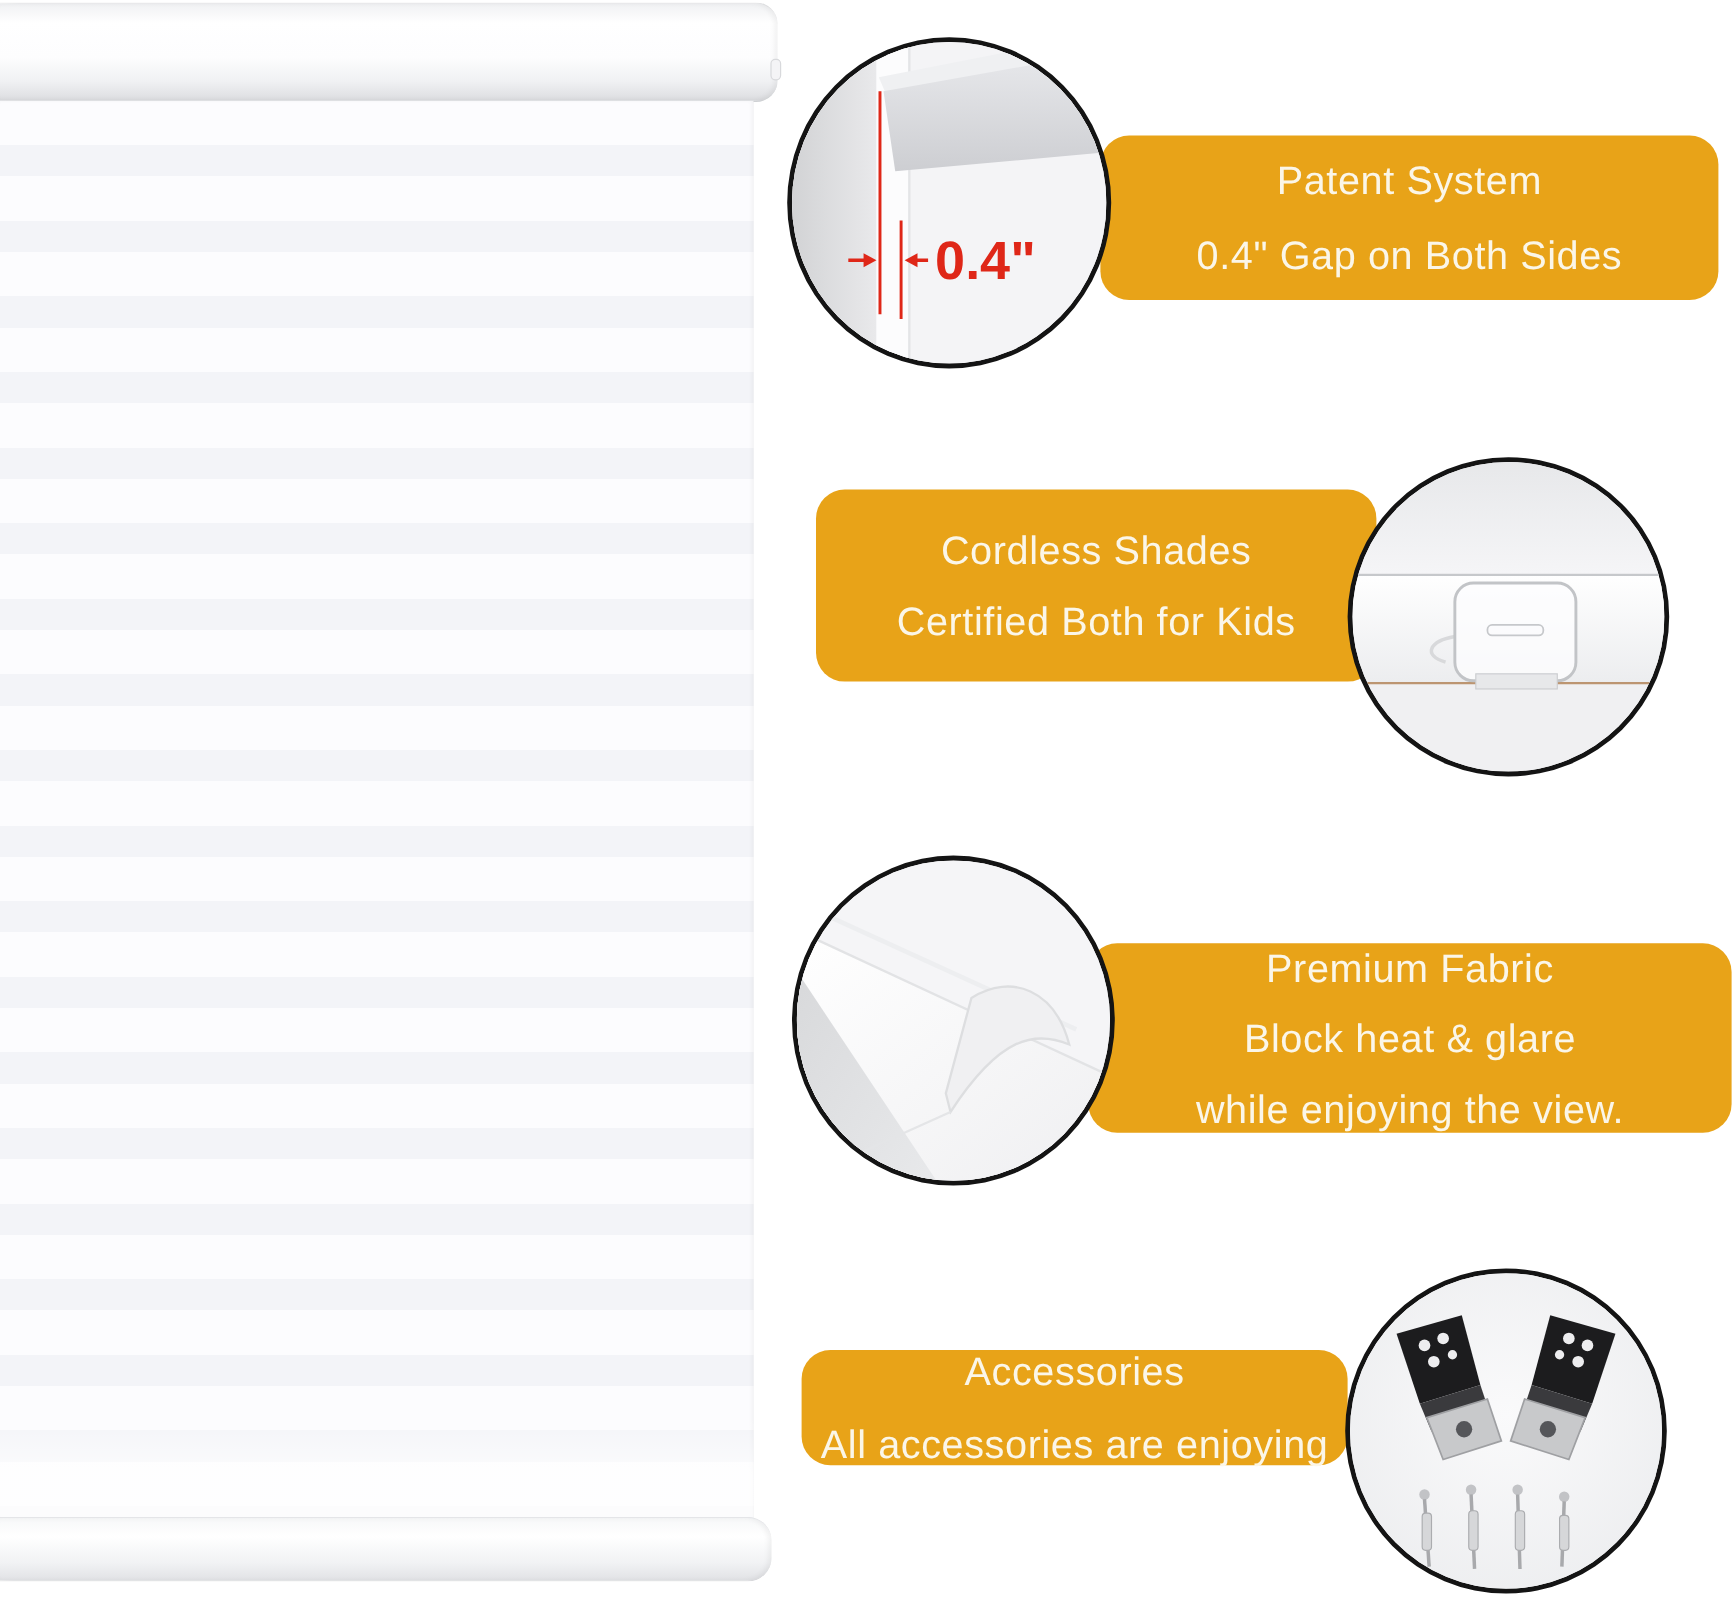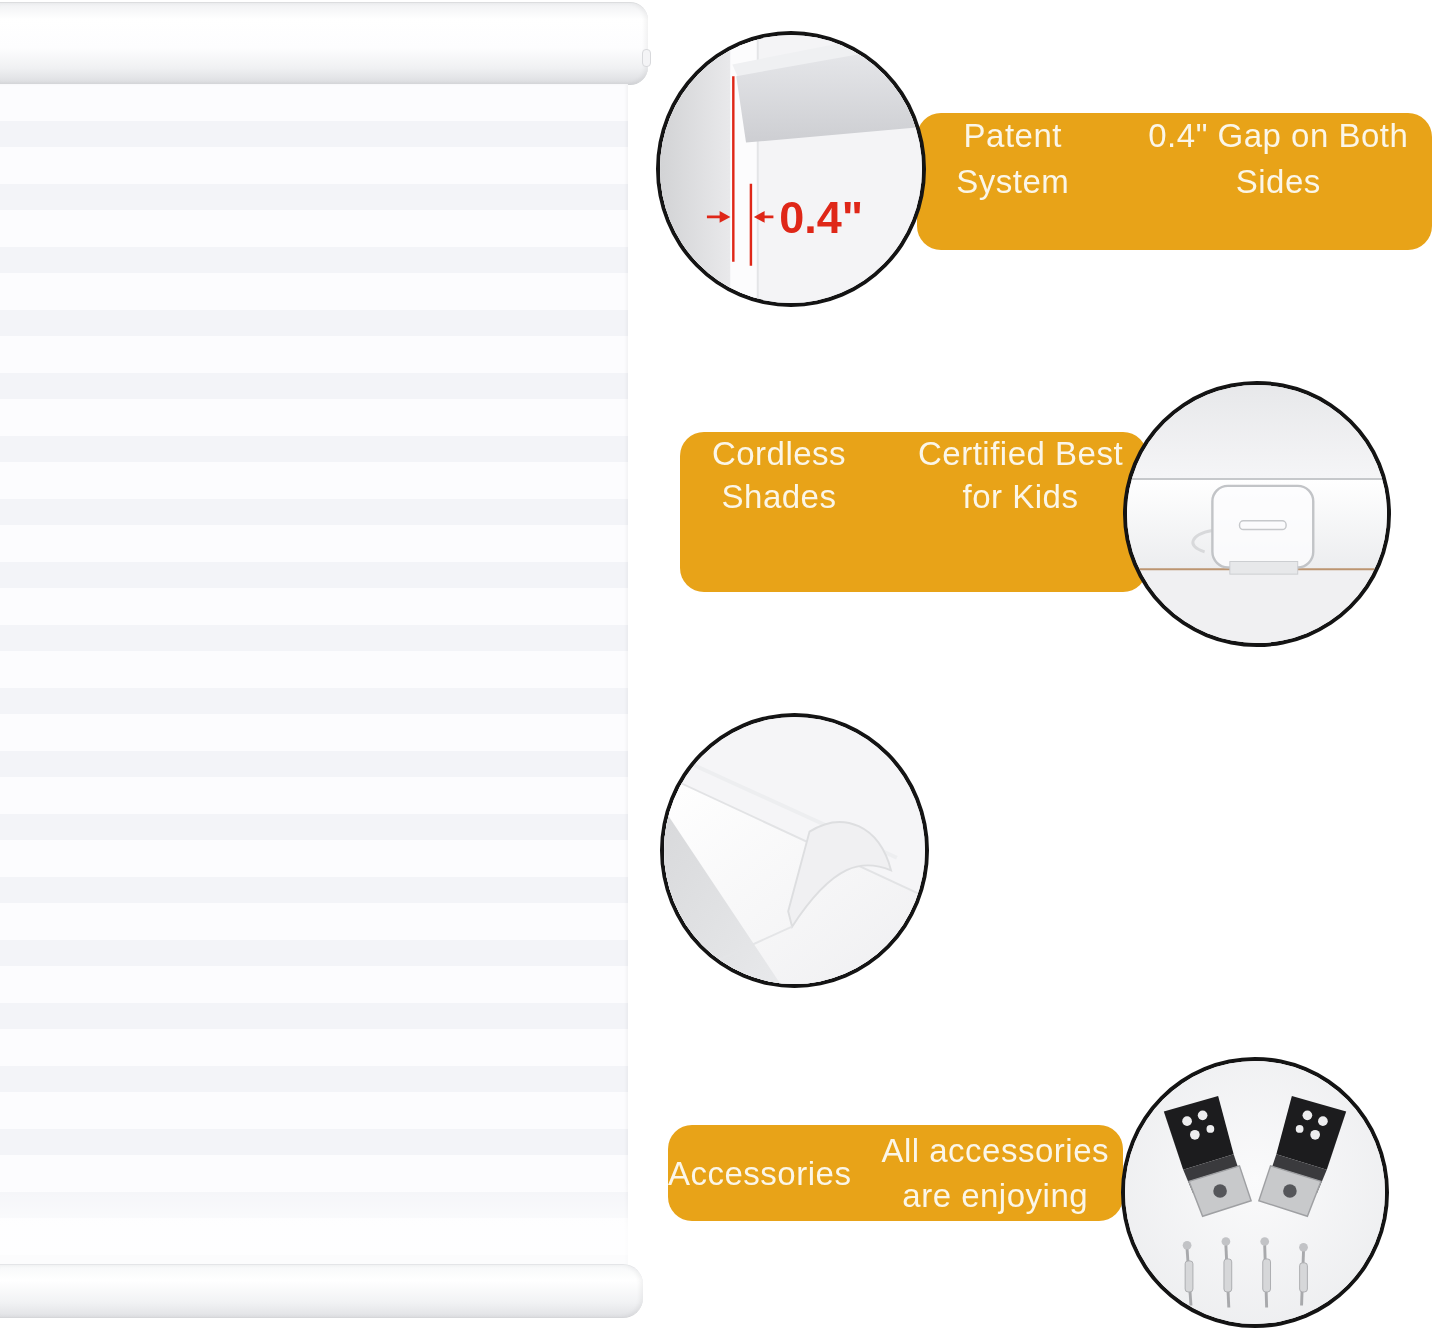--- a/index.html
+++ b/index.html
@@ -33,27 +33,27 @@
   .bottomrail{
     position:absolute;left:0;top:1264px;width:643px;height:52px;
     background:linear-gradient(180deg,#F7F8F9 0%,#FFFFFF 30%,#F1F2F4 72%,#E1E2E5 100%);
     border-bottom:1px solid #D5D6D9;border-top:1px solid #E4E5E8;
     border-radius:0 20px 20px 0;
     box-shadow:inset -3px 0 4px rgba(0,0,0,0.05);
   }
   
   .banner{
     position:absolute;z-index:1;background:var(--banner_bg,#E8A318);
-    border-radius:24px;display:flex;flex-direction:row;justify-content:center;
+    border-radius:24px;display:flex;flex-direction:column;justify-content:center;
     text-align:center;color:var(--banner_text,#FBF6E8);gap:16px;
   }
   .banner span{display:block;font-size:33px;letter-spacing:0.5px;}
   .b1{left:917px;top:113px;width:515px;height:137px;}
   .b1 span{line-height:46px;}
-  .b2{left:680px;top:432px;width:467px;height:160px;}
+  .b2{left:680px;top:408px;width:467px;height:160px;}
   .b2 span{line-height:43px;}
   .b3{left:907px;top:786px;width:536px;height:158px;}
   .b3 span{line-height:43px;}
   .b4{left:668px;top:1125px;width:455px;height:96px;align-items:center;}
   .b4 span{line-height:45px;}
   
   .circle{
     position:absolute;z-index:2;border:4px solid var(--circle_border,#141414);
     border-radius:50%;overflow:hidden;background:#F2F2F4;box-sizing:border-box;
   }
@@ -103,21 +103,21 @@
       <line x1="48" y1="186" x2="66" y2="186" stroke="#DF2718" stroke-width="3"></line>
       <polygon points="72,186 61,180 61,192" fill="#DF2718"></polygon>
       <line x1="116" y1="186" x2="100" y2="186" stroke="#DF2718" stroke-width="3"></line>
       <polygon points="96,186 107,180 107,192" fill="#DF2718"></polygon>
       <text x="122" y="202" font-size="46" font-weight="bold" fill="#DF2718">0.4"</text>
     </svg>
   </div>
 
   <div class="banner b2">
     <span>Cordless Shades</span>
-    <span>Certified Best for Kids</span>
+    <span>Certified Both for Kids</span>
   </div>
   <div class="circle circ2">
     <svg viewBox="0 0 268 266">
       <defs>
         <linearGradient id="skyG" x1="0" y1="0" x2="0" y2="1">
           <stop offset="0" stop-color="#E7E8EA"></stop>
             <stop offset="1" stop-color="#F5F5F7"></stop>
         </linearGradient>
         <linearGradient id="railG2" x1="0" y1="0" x2="0" y2="1">
           <stop offset="0" stop-color="#FFFFFF"></stop>
@@ -129,20 +129,25 @@
       <line x1="0" y1="97" x2="268" y2="97" stroke="#C6C8CB" stroke-width="2"></line>
       <rect x="0" y="190" width="268" height="76" fill="#F0F0F2"></rect>
       <line x1="0" y1="190" x2="268" y2="190" stroke="#BC9571" stroke-width="2"></line>
       <path d="M88,150 C66,154 60,166 80,172" fill="none" stroke="#D8D9DB" stroke-width="3"></path>
       <rect x="88" y="104" width="104" height="84" rx="16" fill="rgba(253,253,254,0.8)" stroke="#C2C4C7" stroke-width="2.5"></rect>
       <rect x="116" y="140" width="48" height="9" rx="4" fill="none" stroke="#C6C8CB" stroke-width="1.5"></rect>
       <rect x="106" y="182" width="70" height="13" fill="#E7E8EA" stroke="#CBCDD0" stroke-width="1"></rect>
     </svg>
   </div>
 
+  <div class="banner b3">
+    <span>Premium Fabric</span>
+    <span>Block heat &amp; glare</span>
+    <span>while enjoying the view.</span>
+  </div>
   <div class="circle circ3">
     <svg viewBox="0 0 269 275">
       <defs>
         <linearGradient id="foldG" x1="0" y1="0" x2="1" y2="1">
           <stop offset="0" stop-color="#D8D9DB"></stop>
             <stop offset="1" stop-color="#E8E9EB"></stop>
         </linearGradient>
         <linearGradient id="sheetG" x1="0" y1="0" x2="1" y2="1">
           <stop offset="0" stop-color="#FFFFFF"></stop>
             <stop offset="1" stop-color="#EFEFF1"></stop>

